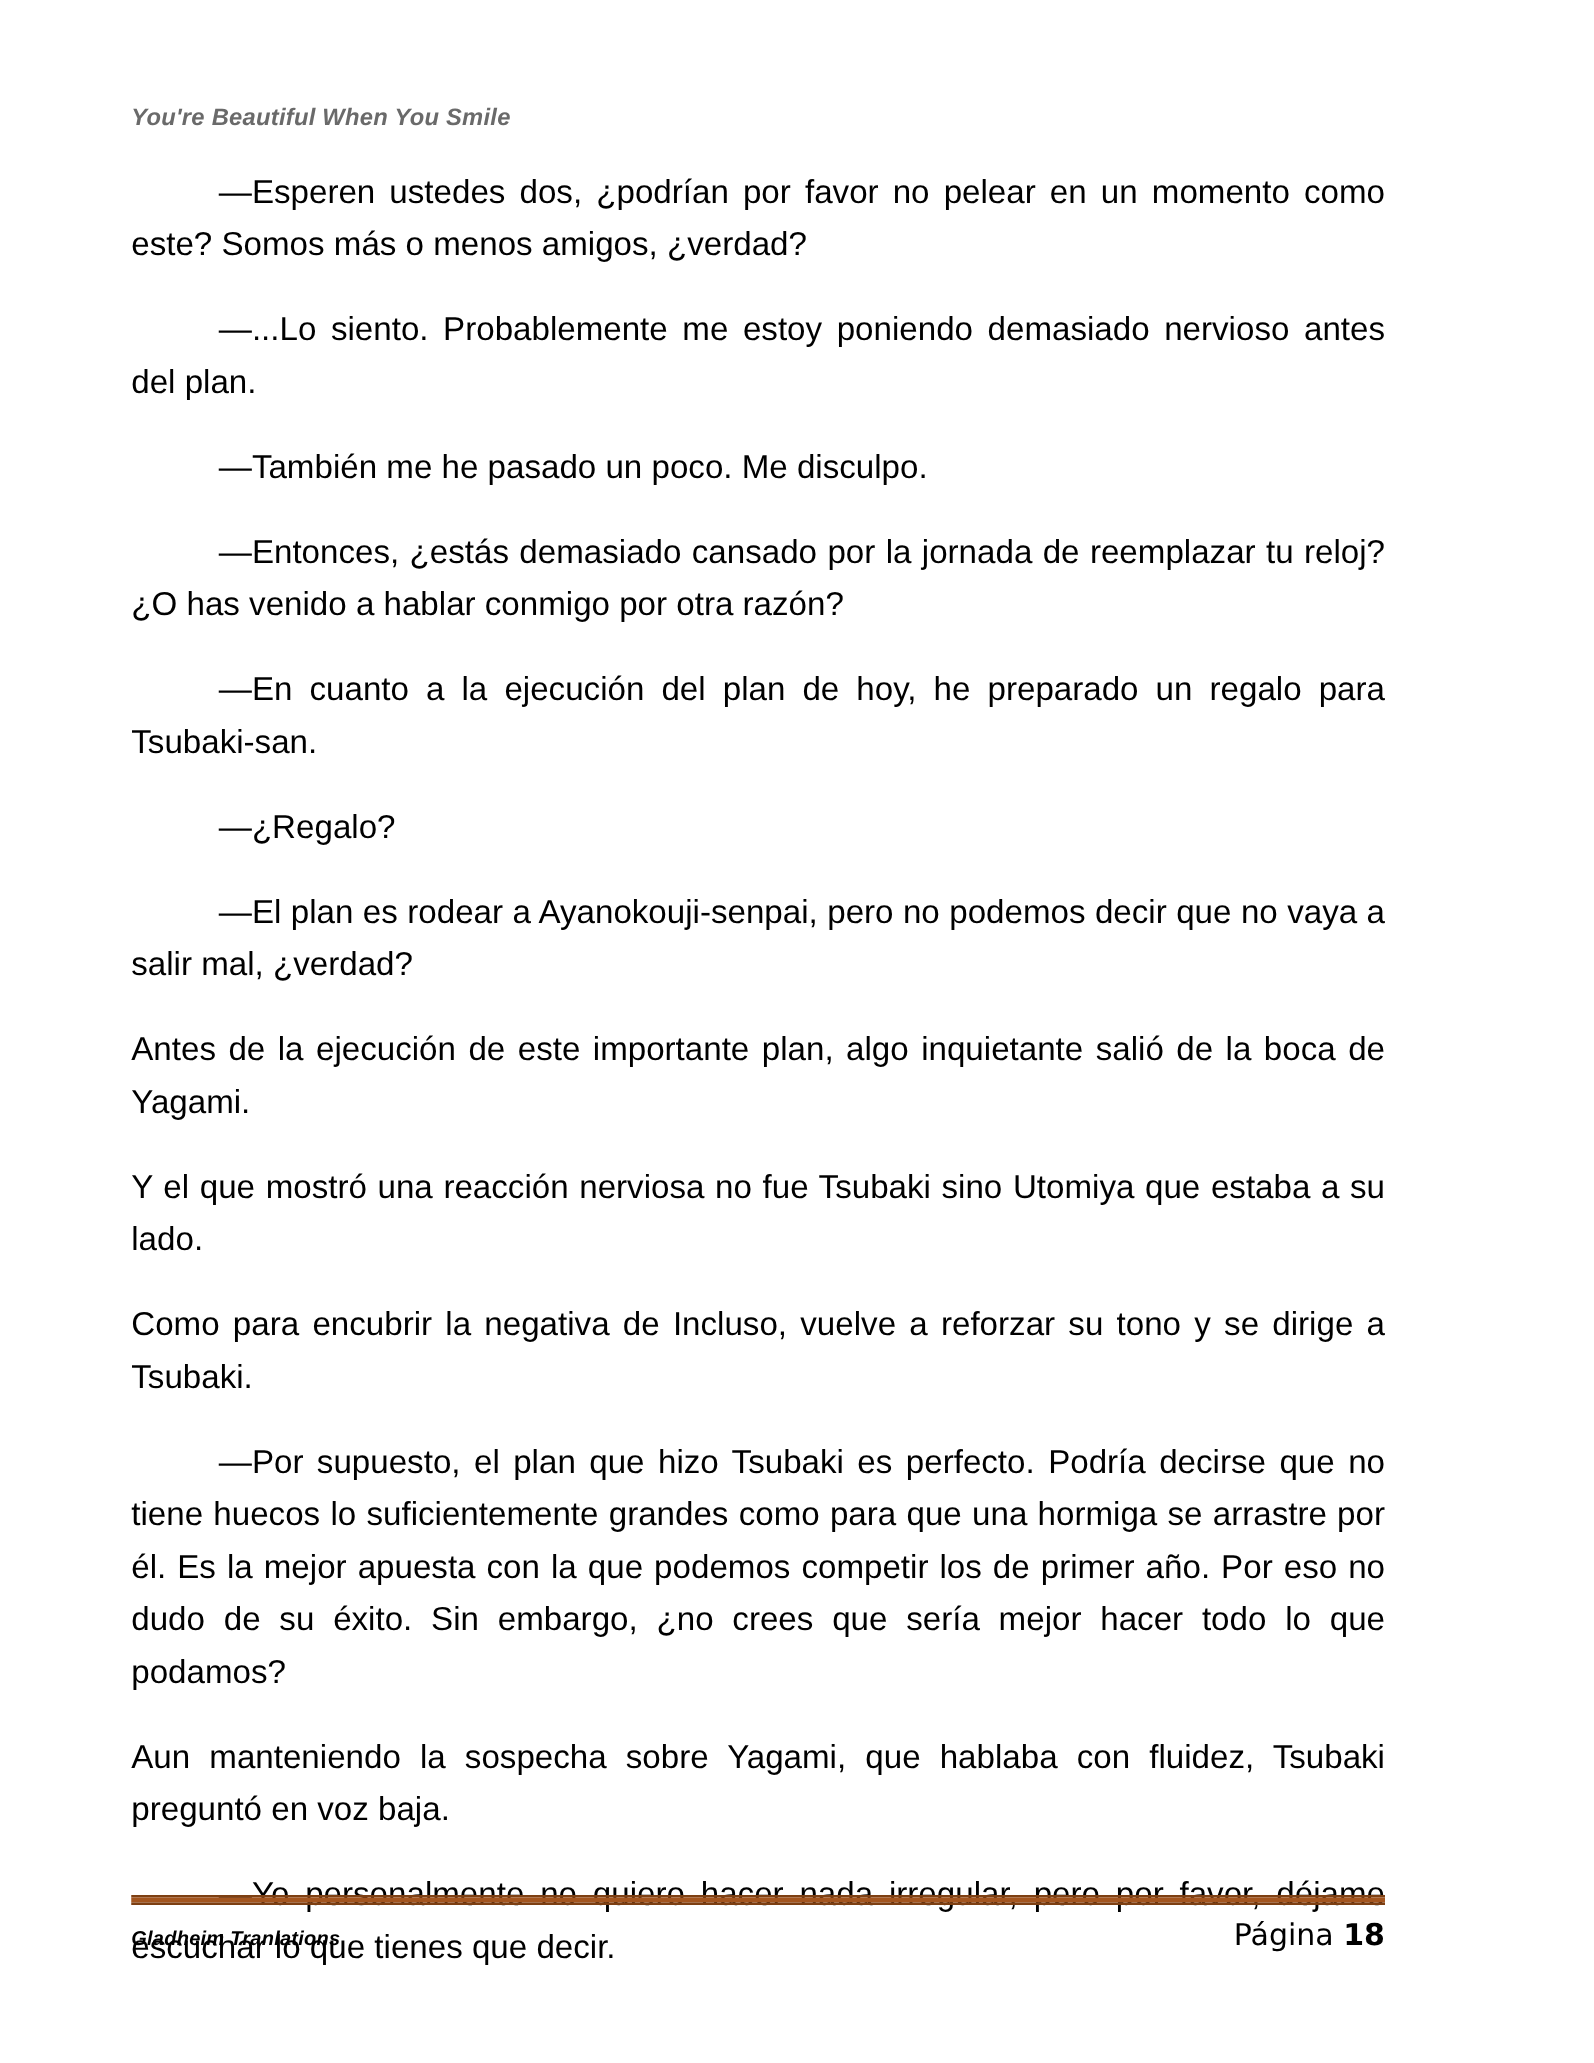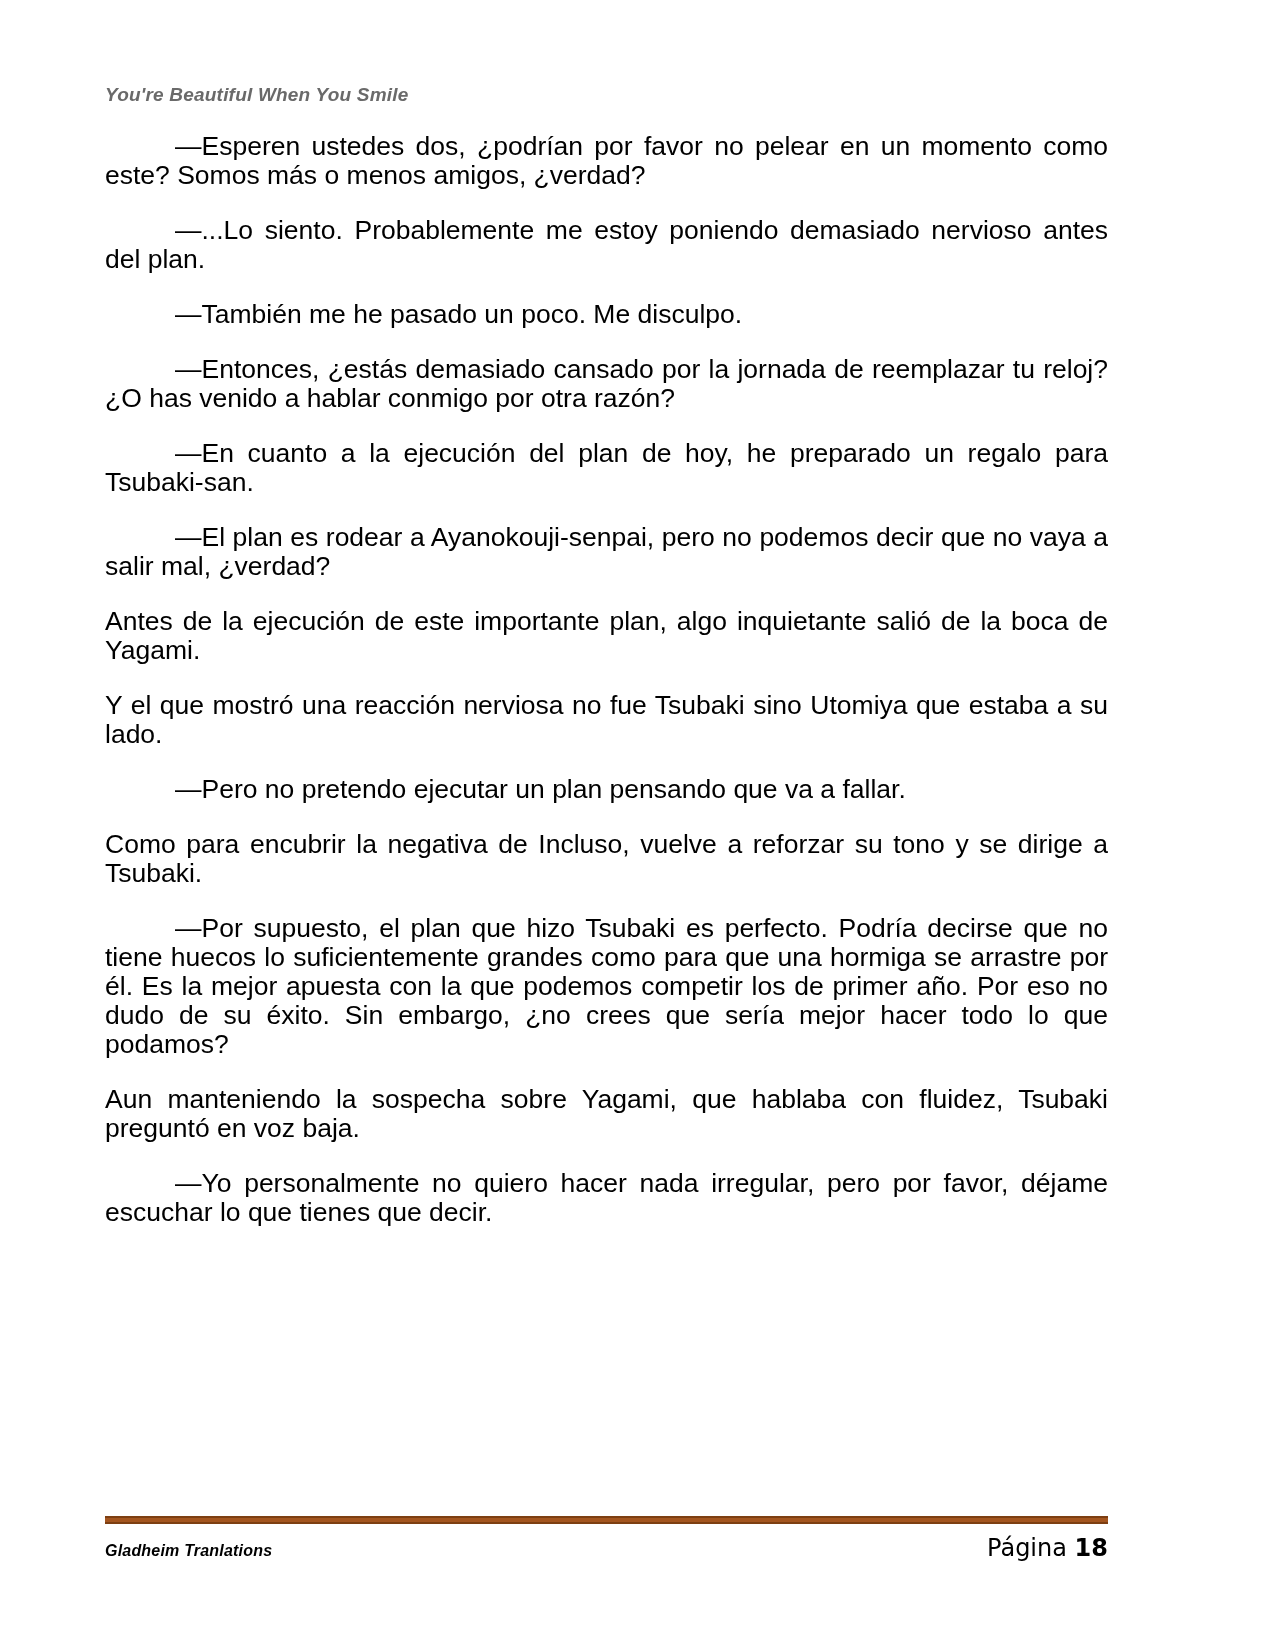--- a/index.html
+++ b/index.html
@@ -41,21 +41,21 @@
     position: absolute;
     left: 105px;
     top: 132px;
     width: 1003px;
   }
 
   .para {
     margin: 0 0 26px 0;
     font-family: "Liberation Sans", sans-serif;
     font-size: 26.5px;
-    line-height: 29px;
+    line-height: 42px;
     color: #000000;
     text-align: justify;
     text-justify: inter-word;
     -webkit-hyphens: none;
     hyphens: none;
     word-spacing: 0px;
   }
 
   .para.indent {
     text-indent: 70px;
@@ -143,24 +143,24 @@
   <div class="header">
     <div class="header-title">You're Beautiful When You Smile</div>
   </div>
 
   <div class="content">
       <p class="para indent">—Esperen ustedes dos, ¿podrían por favor no pelear en un momento como este? Somos más o menos amigos, ¿verdad?</p>
       <p class="para indent">—...Lo siento. Probablemente me estoy poniendo demasiado nervioso antes del plan.</p>
       <p class="para indent">—También me he pasado un poco. Me disculpo.</p>
       <p class="para indent">—Entonces, ¿estás demasiado cansado por la jornada de reemplazar tu reloj? ¿O has venido a hablar conmigo por otra razón?</p>
       <p class="para indent">—En cuanto a la ejecución del plan de hoy, he preparado un regalo para Tsubaki-san.</p>
+      <p class="para indent">—¿Regalo?</p>
       <p class="para indent">—El plan es rodear a Ayanokouji-senpai, pero no podemos decir que no vaya a salir mal, ¿verdad?</p>
       <p class="para">Antes de la ejecución de este importante plan, algo inquietante salió de la boca de Yagami.</p>
       <p class="para">Y el que mostró una reacción nerviosa no fue Tsubaki sino Utomiya que estaba a su lado.</p>
-      <p class="para indent">—Pero no pretendo ejecutar un plan pensando que va a fallar.</p>
       <p class="para">Como para encubrir la negativa de Incluso, vuelve a reforzar su tono y se dirige a Tsubaki.</p>
       <p class="para indent">—Por supuesto, el plan que hizo Tsubaki es perfecto. Podría decirse que no tiene huecos lo suficientemente grandes como para que una hormiga se arrastre por él. Es la mejor apuesta con la que podemos competir los de primer año. Por eso no dudo de su éxito. Sin embargo, ¿no crees que sería mejor hacer todo lo que podamos?</p>
       <p class="para">Aun manteniendo la sospecha sobre Yagami, que hablaba con fluidez, Tsubaki preguntó en voz baja.</p>
       <p class="para indent">—Yo personalmente no quiero hacer nada irregular, pero por favor, déjame escuchar lo que tienes que decir.</p>
     </div>
 
   <div class="footer">
     <div class="footer-rule">
       <div class="rule-top" style="background: rgb(125, 63, 18);"></div>
       <div class="rule-mid" style="background: rgb(163, 85, 31);"></div>

